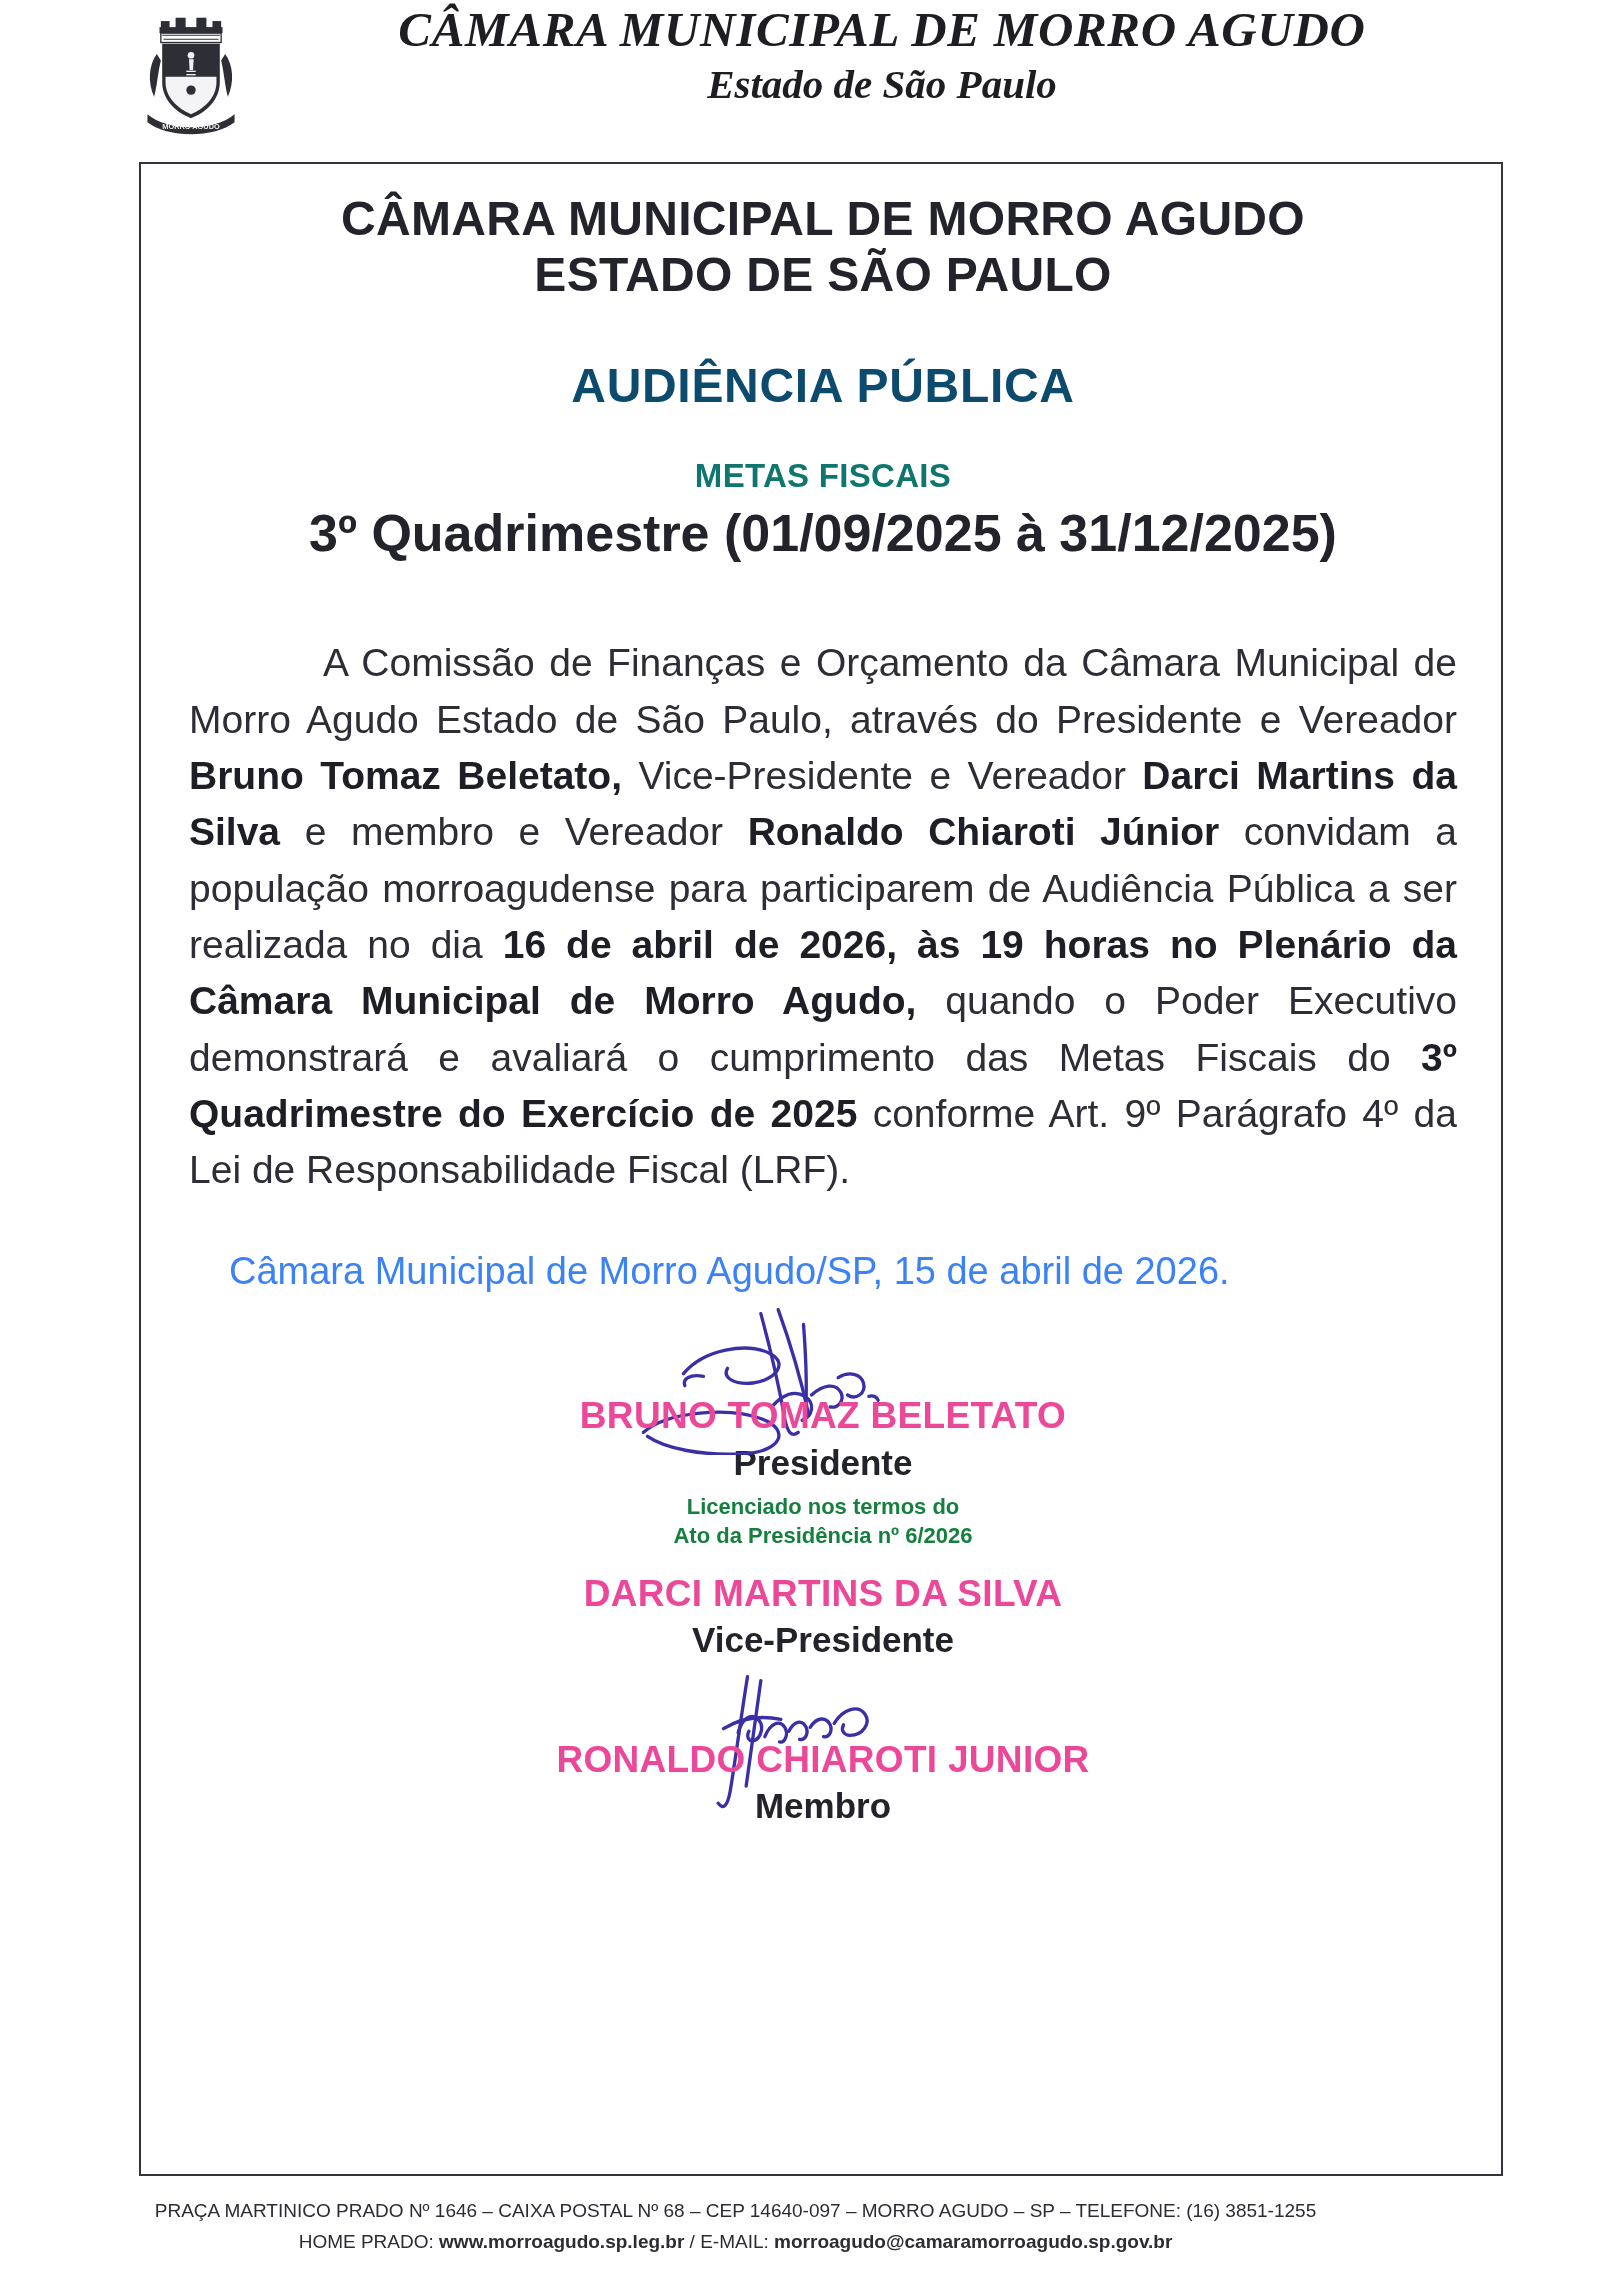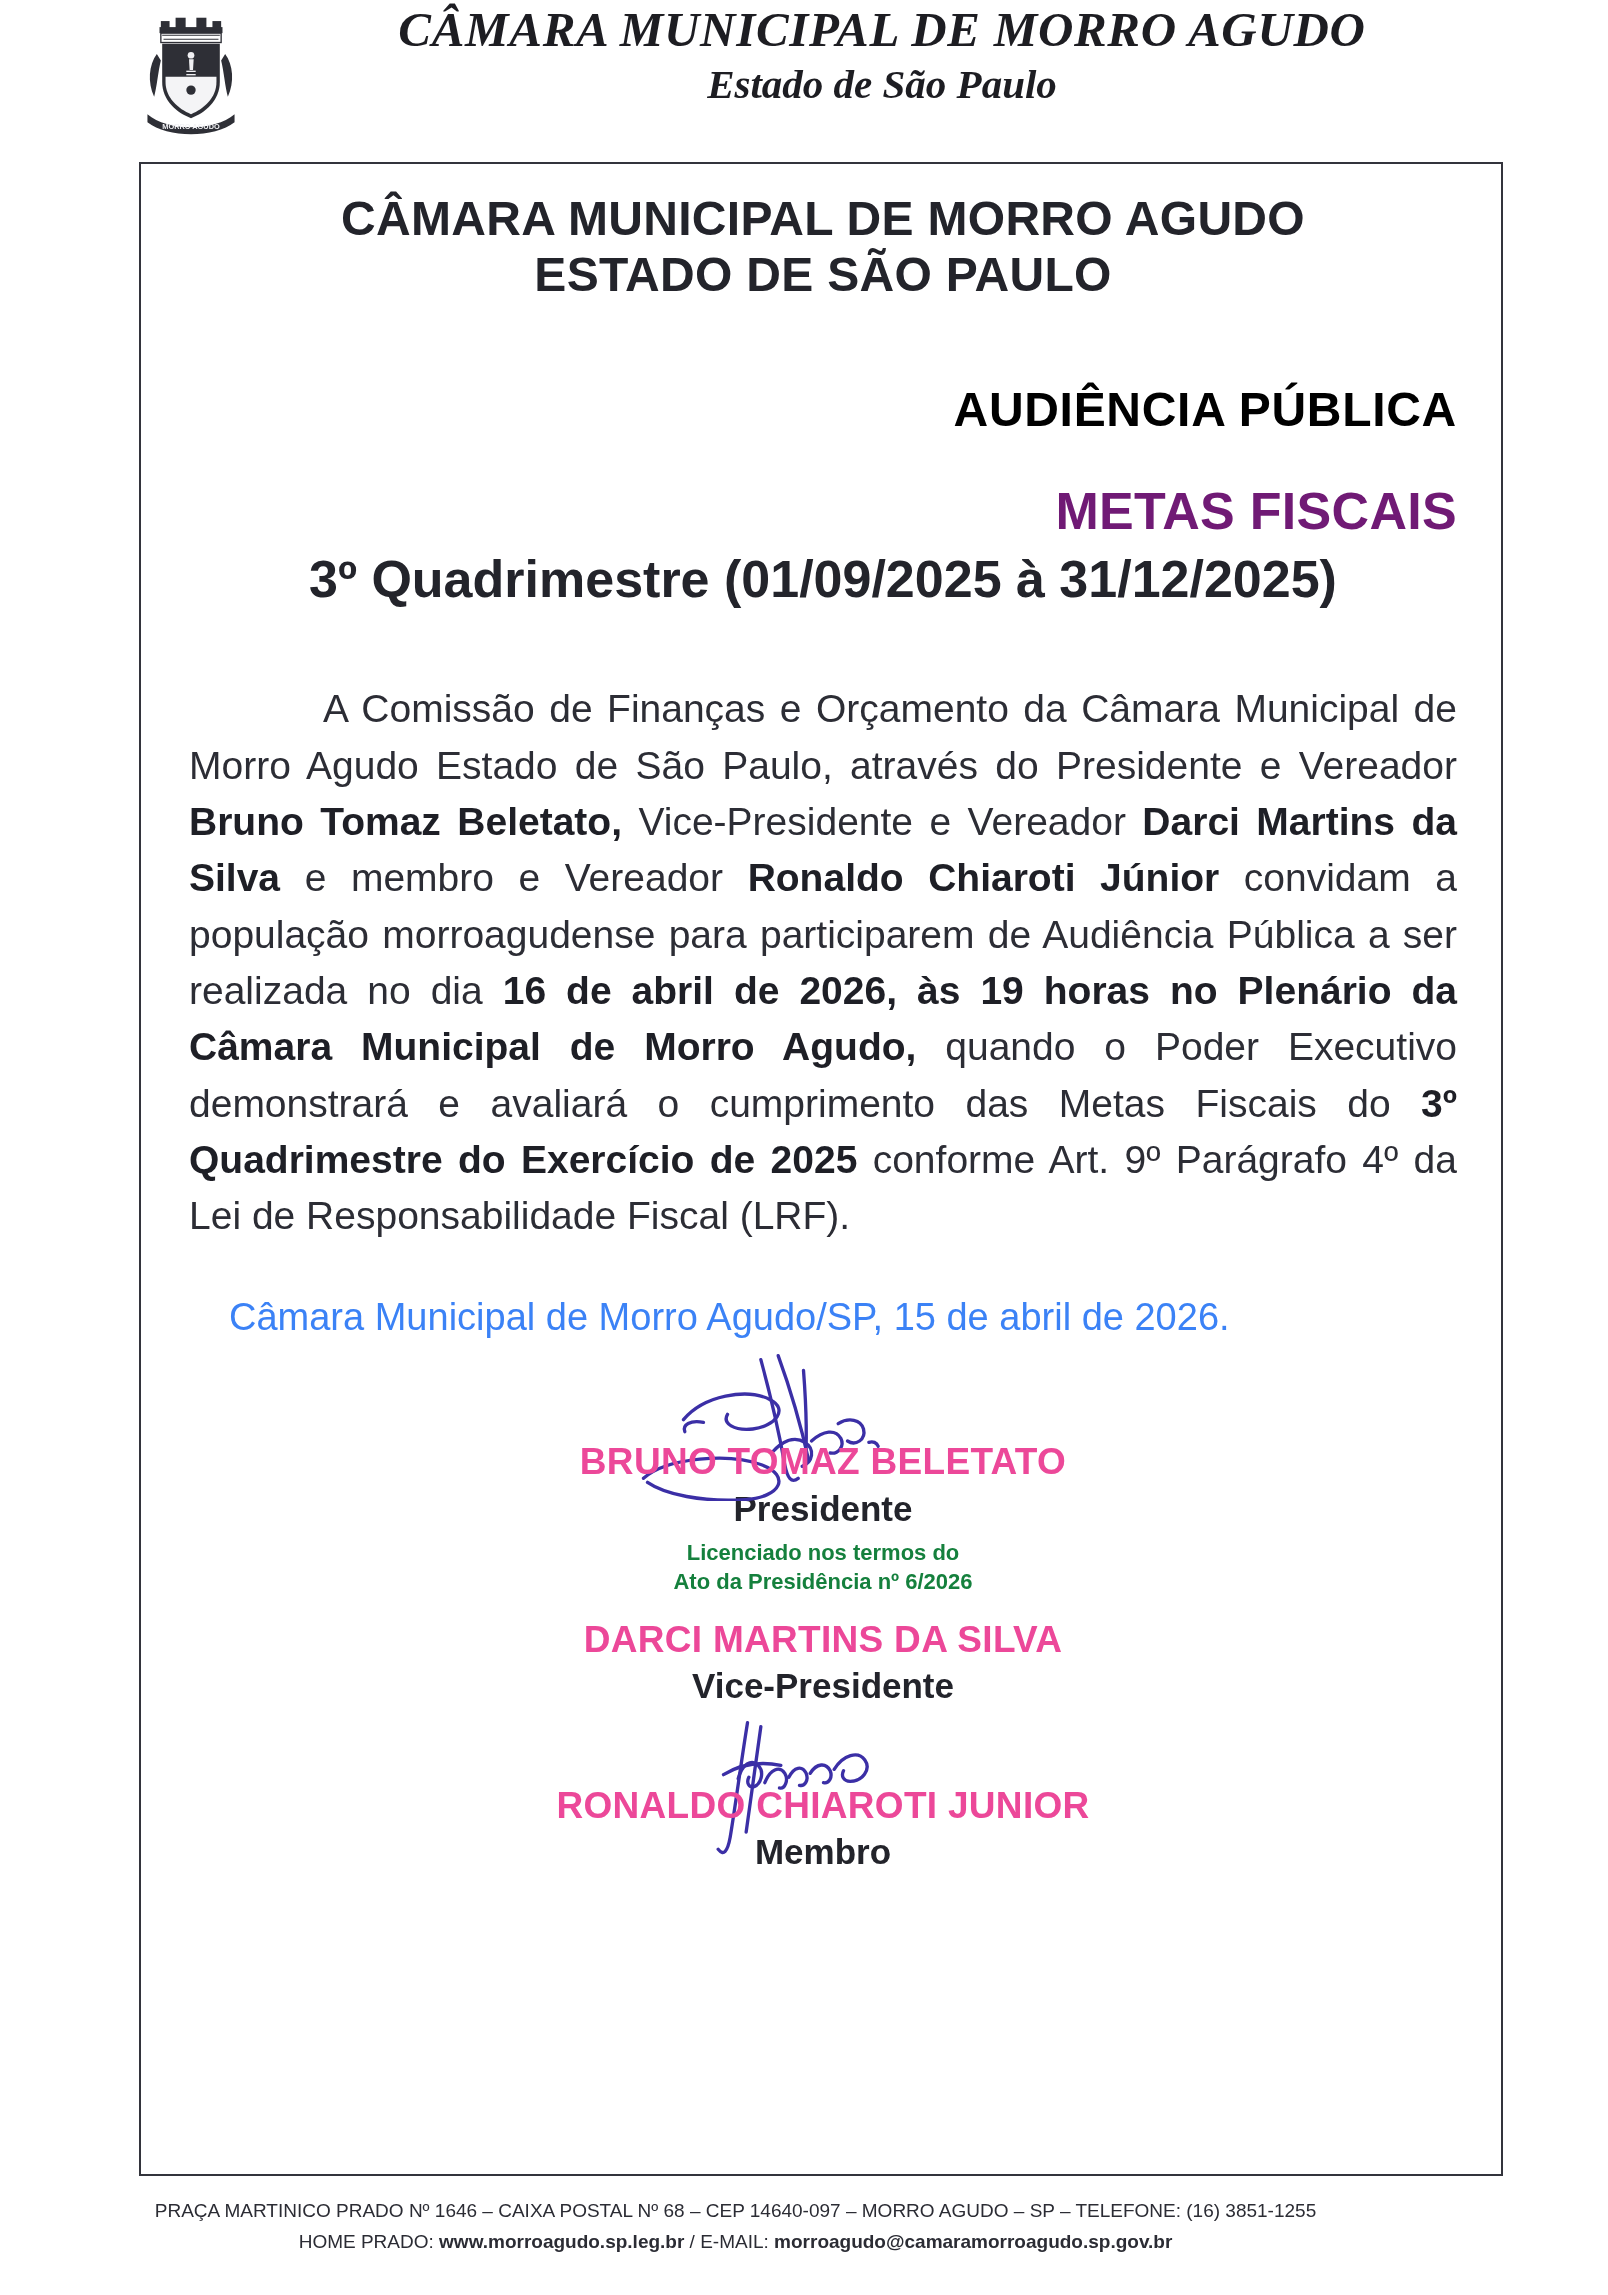--- a/index.html
+++ b/index.html
@@ -83,33 +83,32 @@
     font-weight: 700;
     font-size: 48px;
     line-height: 1.17;
     letter-spacing: 0.3px;
     color: #23242b;
   }
   .spacer-lg { height: 55px; }
   .spacer-md { height: 44px; }
 
   .heading-audiencia {
-    text-align: right;
+    text-align: center;
     font-weight: 700;
     font-size: 48px;
     letter-spacing: 0.7px;
-    color: #000000;
-    margin-top: 24px;
+    color: #0c4a6e;
   }
   .heading-metas {
-    text-align: right;
-    font-weight: 700;
-    font-size: 52px;
+    text-align: center;
+    font-weight: 700;
+    font-size: 33px;
     letter-spacing: 0.3px;
-    color: #701a75;
+    color: #0f766e;
   }
   .heading-quad {
     text-align: center;
     font-weight: 700;
     font-size: 52px;
     margin-top: 8px;
     color: #23242b;
   }
 
   

